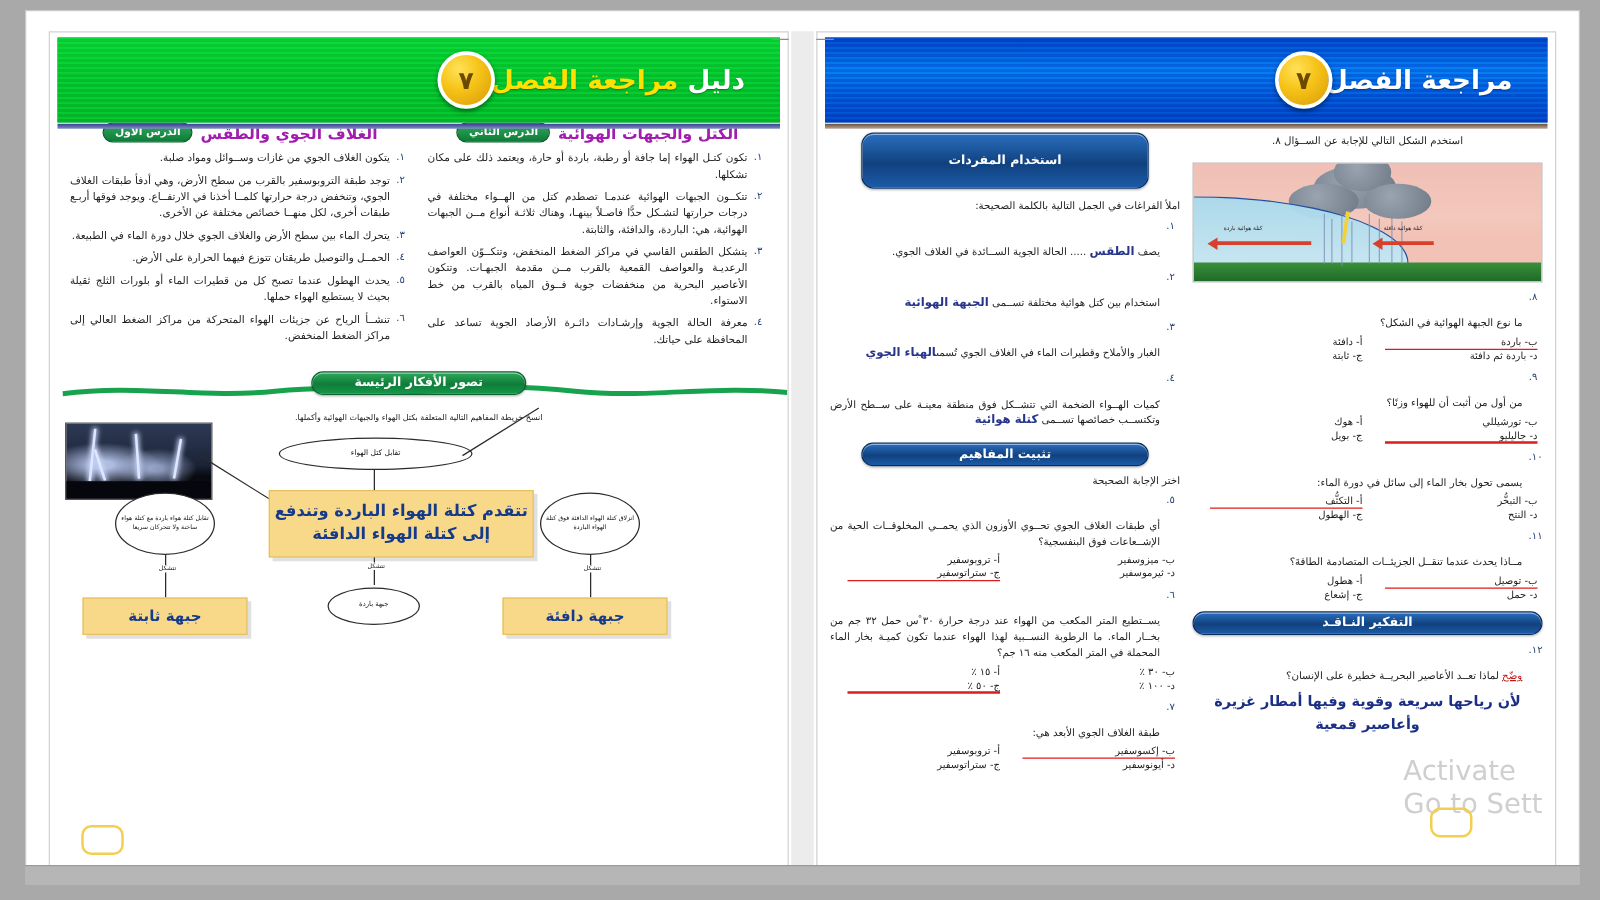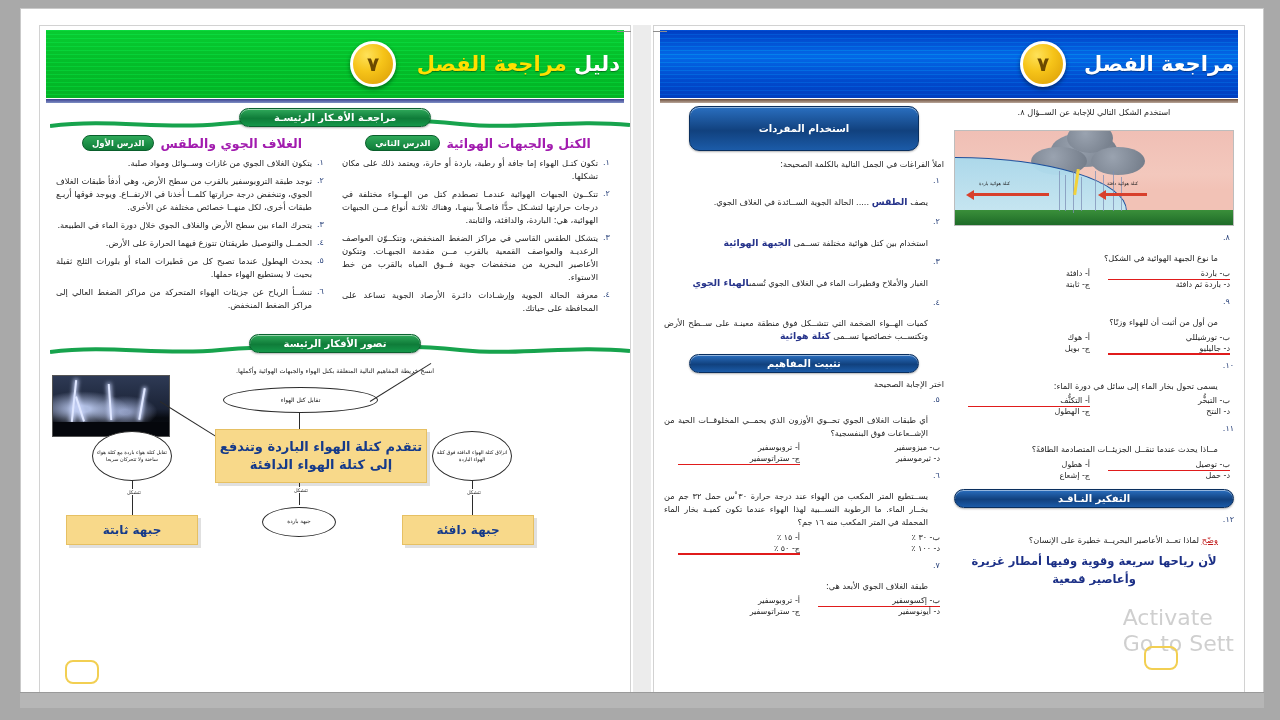--- a/index.html
+++ b/index.html
@@ -83,21 +83,21 @@
         rgba(255,255,255,0) 1px, rgba(255,255,255,0) 4px);
     background-blend-mode: overlay;
   }
   .banner-underline {
     position: absolute; left: 0; right: 0; bottom: -5px; height: 4px;
   }
   .green .banner-underline { background: linear-gradient(to bottom,#3b3f8f,#7e8fc4); }
   .blue  .banner-underline { background: linear-gradient(to bottom,#6b4d3a,#b9a79a); }
 
   .banner-title {
-    position: absolute; right: 4px; top: 50%;
+    position: absolute; right: 28px; top: 50%;
     transform: translateY(-50%);
     font-size: 21px; font-weight: bold; color: #ffffff;
     letter-spacing: .5px; white-space: nowrap;
     text-shadow: 0 1px 1px rgba(0,0,0,.35);
   }
   .banner-title .hl { color: #ffe000; }
   .chapter-badge {
     position: absolute; top: 50%; transform: translateY(-50%);
     width: 46px; height: 46px; border-radius: 50%;
     background: radial-gradient(circle at 35% 28%, #ffe259 0%, #f6c419 42%, #d99a05 100%);
@@ -259,26 +259,20 @@
       <div class="banner green">
         <div class="banner-bar"></div>
         <div class="banner-underline"></div>
         <div class="banner-title">
           <span>دليل</span>
           <span class="hl">مراجعة الفصل</span>
         </div>
         <div class="chapter-badge">٧</div>
       </div>
 
-      <div class="pill-wrap">
-        <svg class="squiggle" viewBox="0 0 580 12" preserveAspectRatio="none">
-          <path d="M0,8 C60,0 110,12 170,6 C230,0 250,8 290,6 C330,4 350,0 410,6 C470,12 520,1 580,7" stroke="#17a34d" stroke-width="4" fill="none"></path>
-        </svg>
-        <div class="pill g">مراجعـة الأفـكار الرئيسـة</div>
-      </div>
 
       <div style="display:flex; gap:14px; padding:0 16px;">
 
         <div style="flex:1 1 0; min-width:0;">
           <div class="lesson-head">
             <span class="lesson-title">الكتل والجبهات الهوائية</span>
             <span class="lesson-tag">الدرس الثاني</span>
           </div>
           <ol class="arabic-list">
             <li>

